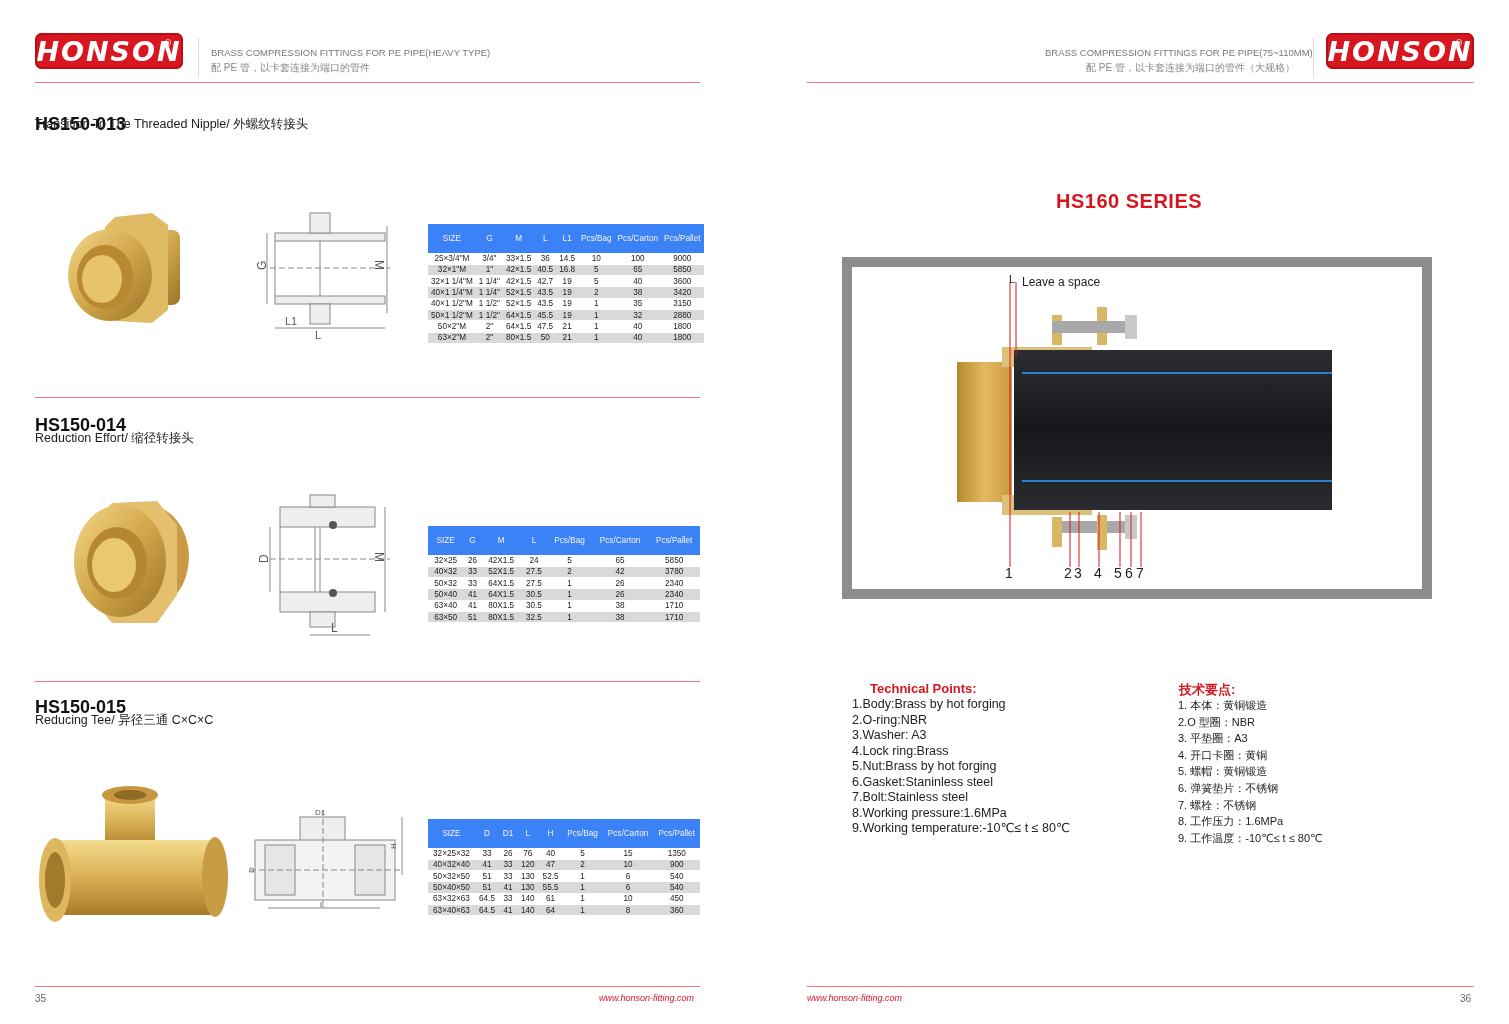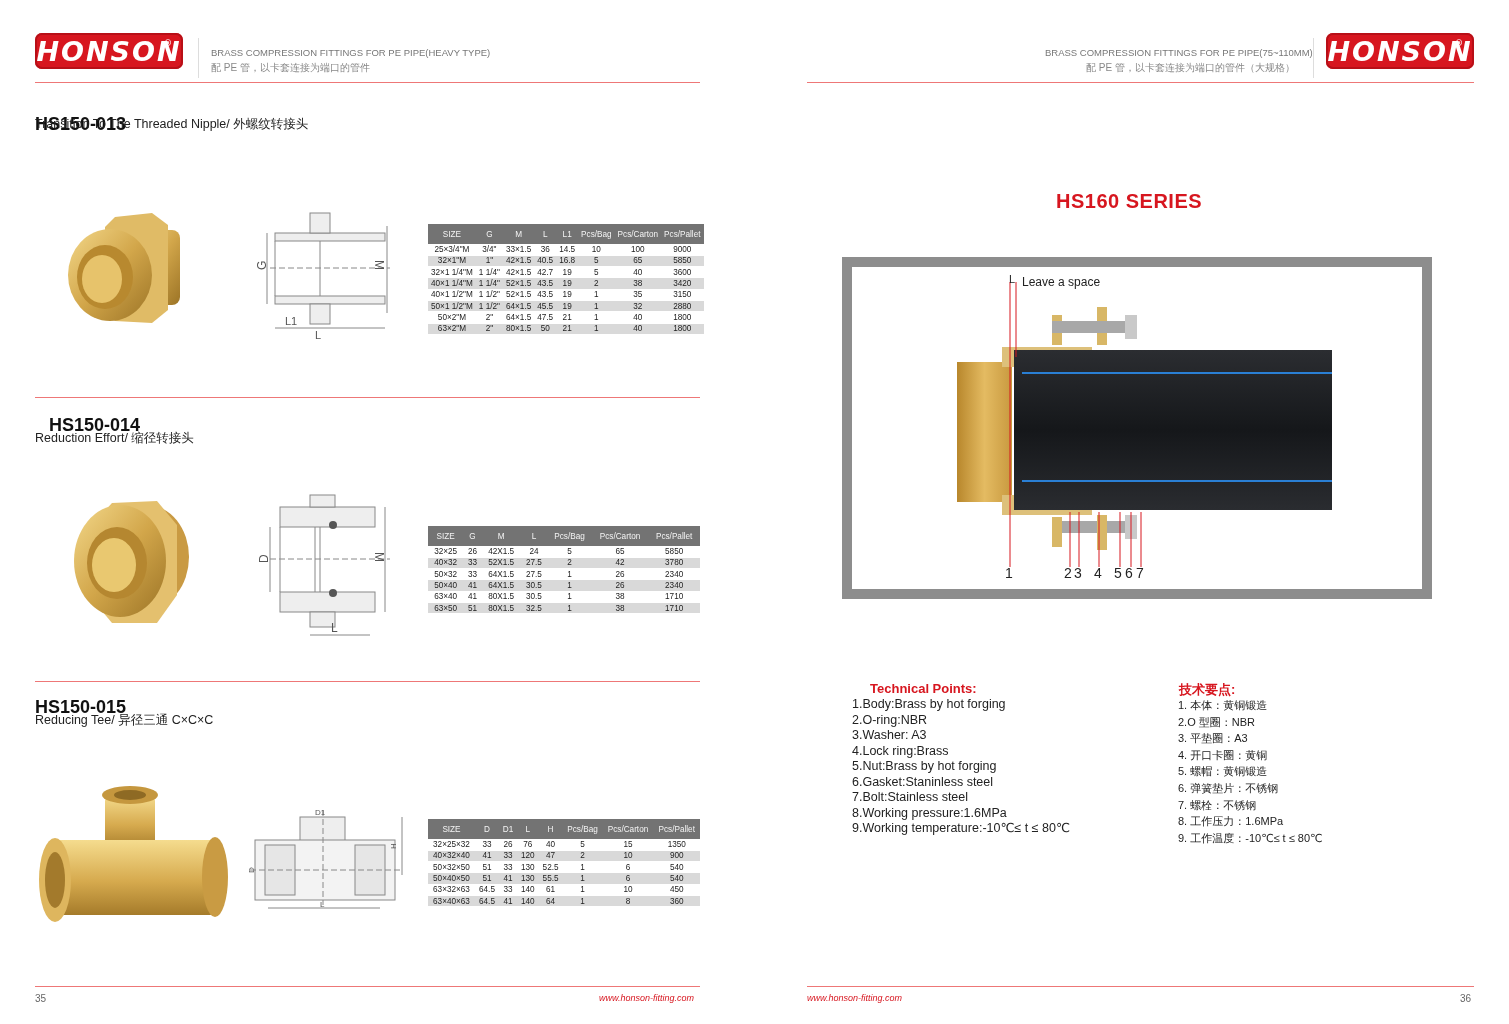--- a/index.html
+++ b/index.html
@@ -16,21 +16,21 @@
   .logo sup { font-size: 8px; font-style: normal; position: absolute; top: 6px; right: 9px; }
   .vsep { position: absolute; width: 1px; background: #ddd; }
   .hdr-en { position: absolute; font-size: 9.5px; color: #777; white-space: nowrap; }
   .hdr-cn { position: absolute; font-size: 10px; color: #888; white-space: nowrap; }
   .redline { position: absolute; height: 1px; background: #e77; }
 
   .ptitle { position: absolute; font-weight: bold; font-size: 18px; color: #111; }
   .psub { position: absolute; font-size: 12.5px; color: #222; white-space: nowrap; }
 
   table.spec { position: absolute; border-collapse: collapse; font-size: 8.2px; color: #222; }
-  table.spec th { background: #737373; color: #f4f4f4; font-weight: normal; height: 20px; padding: 0 3px; text-align: center; }
+  table.spec th { background: #3b82f6; color: #f4f4f4; font-weight: normal; height: 29px; padding: 0 3px; text-align: center; }
   table.spec td { height: 11.3px; padding: 0 3px; text-align: center; white-space: nowrap; }
   table.spec tr:nth-child(even) td { background: #d9d9d9; }
   table.spec tr td { border-bottom: 1px solid #fff; }
 
   .photo { position: absolute; }
   .drawing { position: absolute; }
 
   .series { position: absolute; color: #d7161f; font-weight: bold; font-size: 20px; letter-spacing: 0.5px; }
   .diagram-frame { position: absolute; background: #8d8d8d; padding: 10px; }
   .diagram-inner { position: relative; width: 100%; height: 100%; background: #fff; overflow: hidden; }
@@ -184,21 +184,21 @@
           <td>21</td>
           <td>1</td>
           <td>40</td>
           <td>1800</td>
         </tr>
       </tbody>
   </table>
 
   <div class="redline" style="left:35px;top:397px;width:665px;"></div>
 
-  <div class="ptitle" style="left:49px;top:415px;">HS150-014</div>
+  <div class="ptitle" style="left:35px;top:415px;">HS150-014</div>
   <div class="psub" style="left:35px;top:430px;">Reduction Effort/ 缩径转接头</div>
 
   <svg class="photo" style="left:62px;top:495px;" width="135" height="135" viewBox="0 0 135 135">
     <defs>
       <linearGradient id="b2" x1="0" y1="0" x2="1" y2="1">
           <stop offset="0" stop-color="#f3d88a"></stop>
           <stop offset="0.5" stop-color="#d2a64a"></stop>
           <stop offset="1" stop-color="#9c7426"></stop>
         </linearGradient>
     </defs>

